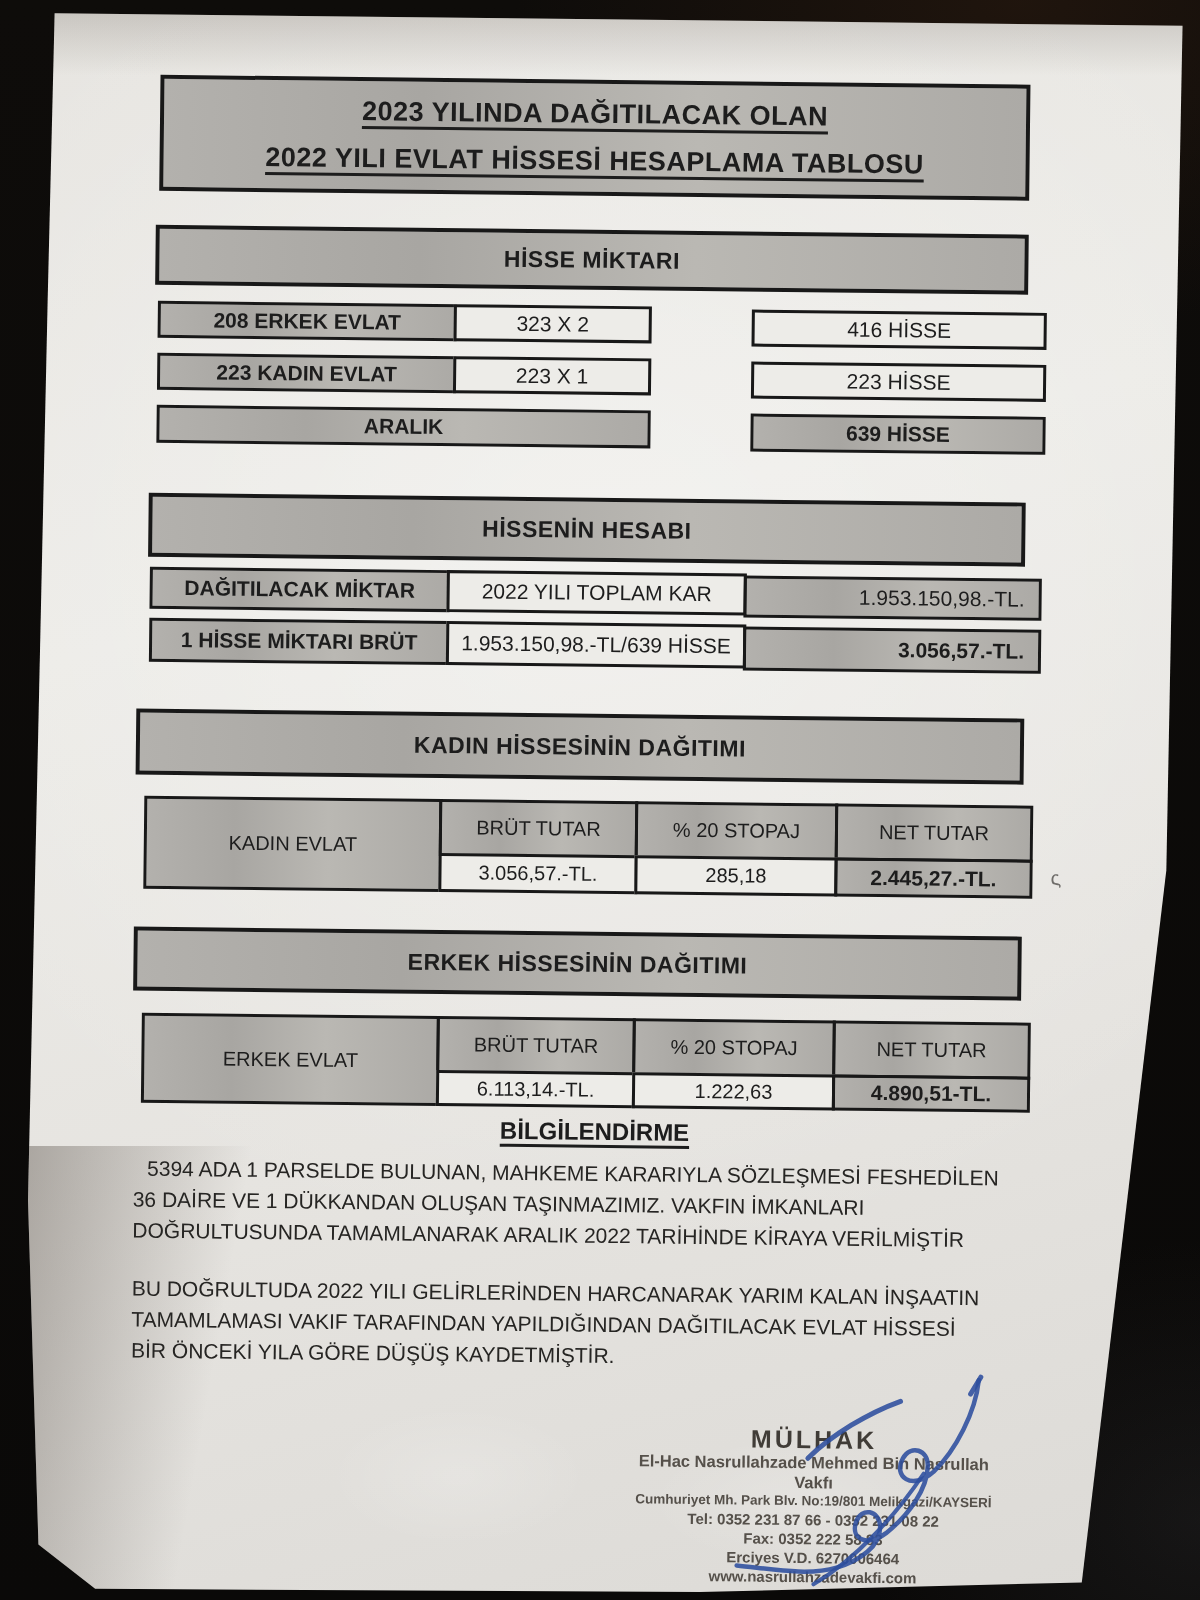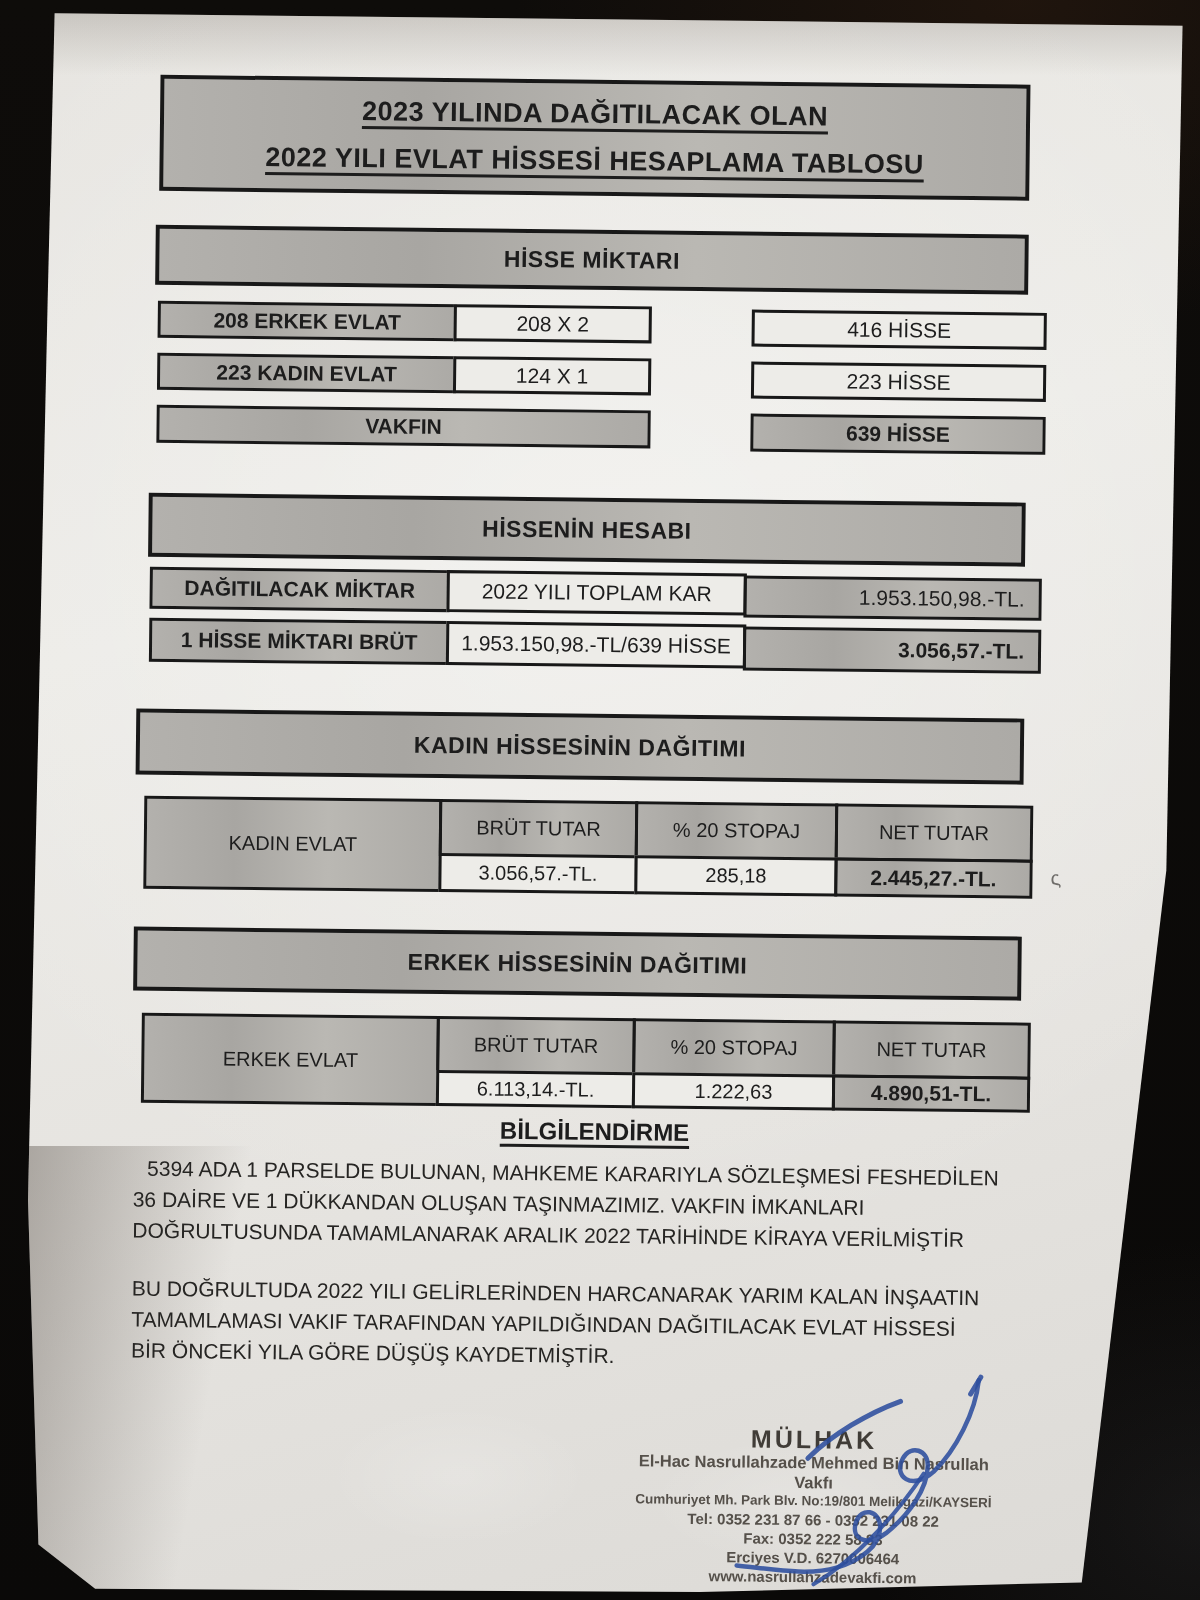--- a/index.html
+++ b/index.html
@@ -71,38 +71,38 @@
     </div>
 
     <div class="box bar gray" style="left:130px;top:224px;width:873px;height:60px;">
       <span class="t-bar">HİSSE MİKTARI</span>
     </div>
 
     <div class="box gray" style="left:133px;top:300px;width:299px;height:37px;">
       <span class="t-label">208 ERKEK EVLAT</span>
     </div>
     <div class="box white" style="left:429px;top:300px;width:198px;height:37px;">
-      <span class="t-plain">208 X 2</span>
+      <span class="t-plain">323 X 2</span>
     </div>
     <div class="box white" style="left:727px;top:302px;width:295px;height:37px;">
       <span class="t-plain">416 HİSSE</span>
     </div>
 
     <div class="box gray" style="left:133px;top:352px;width:299px;height:37px;">
       <span class="t-label">223 KADIN EVLAT</span>
     </div>
     <div class="box white" style="left:429px;top:352px;width:198px;height:37px;">
-      <span class="t-plain">124 X 1</span>
+      <span class="t-plain">223 X 1</span>
     </div>
     <div class="box white" style="left:727px;top:354px;width:295px;height:37px;">
       <span class="t-plain">223 HİSSE</span>
     </div>
 
     <div class="box gray" style="left:133px;top:404px;width:494px;height:38px;">
-      <span class="t-label">VAKFIN</span>
+      <span class="t-label">ARALIK</span>
     </div>
     <div class="box gray" style="left:727px;top:406px;width:295px;height:38px;">
       <span class="t-bold">639 HİSSE</span>
     </div>
 
     <div class="box bar gray" style="left:126px;top:492px;width:877px;height:64px;">
       <span class="t-bar">HİSSENİN HESABI</span>
     </div>
 
     <div class="box gray" style="left:128px;top:566px;width:300px;height:42px;">

